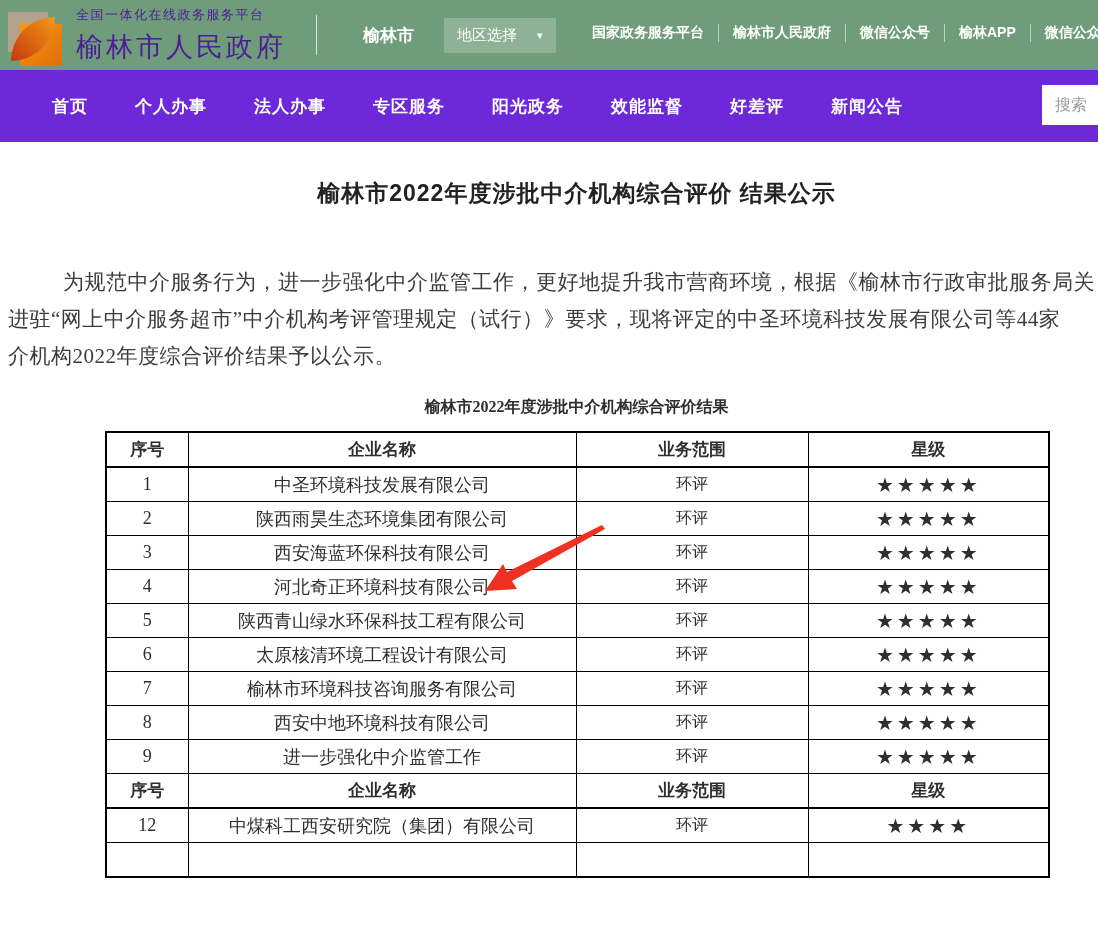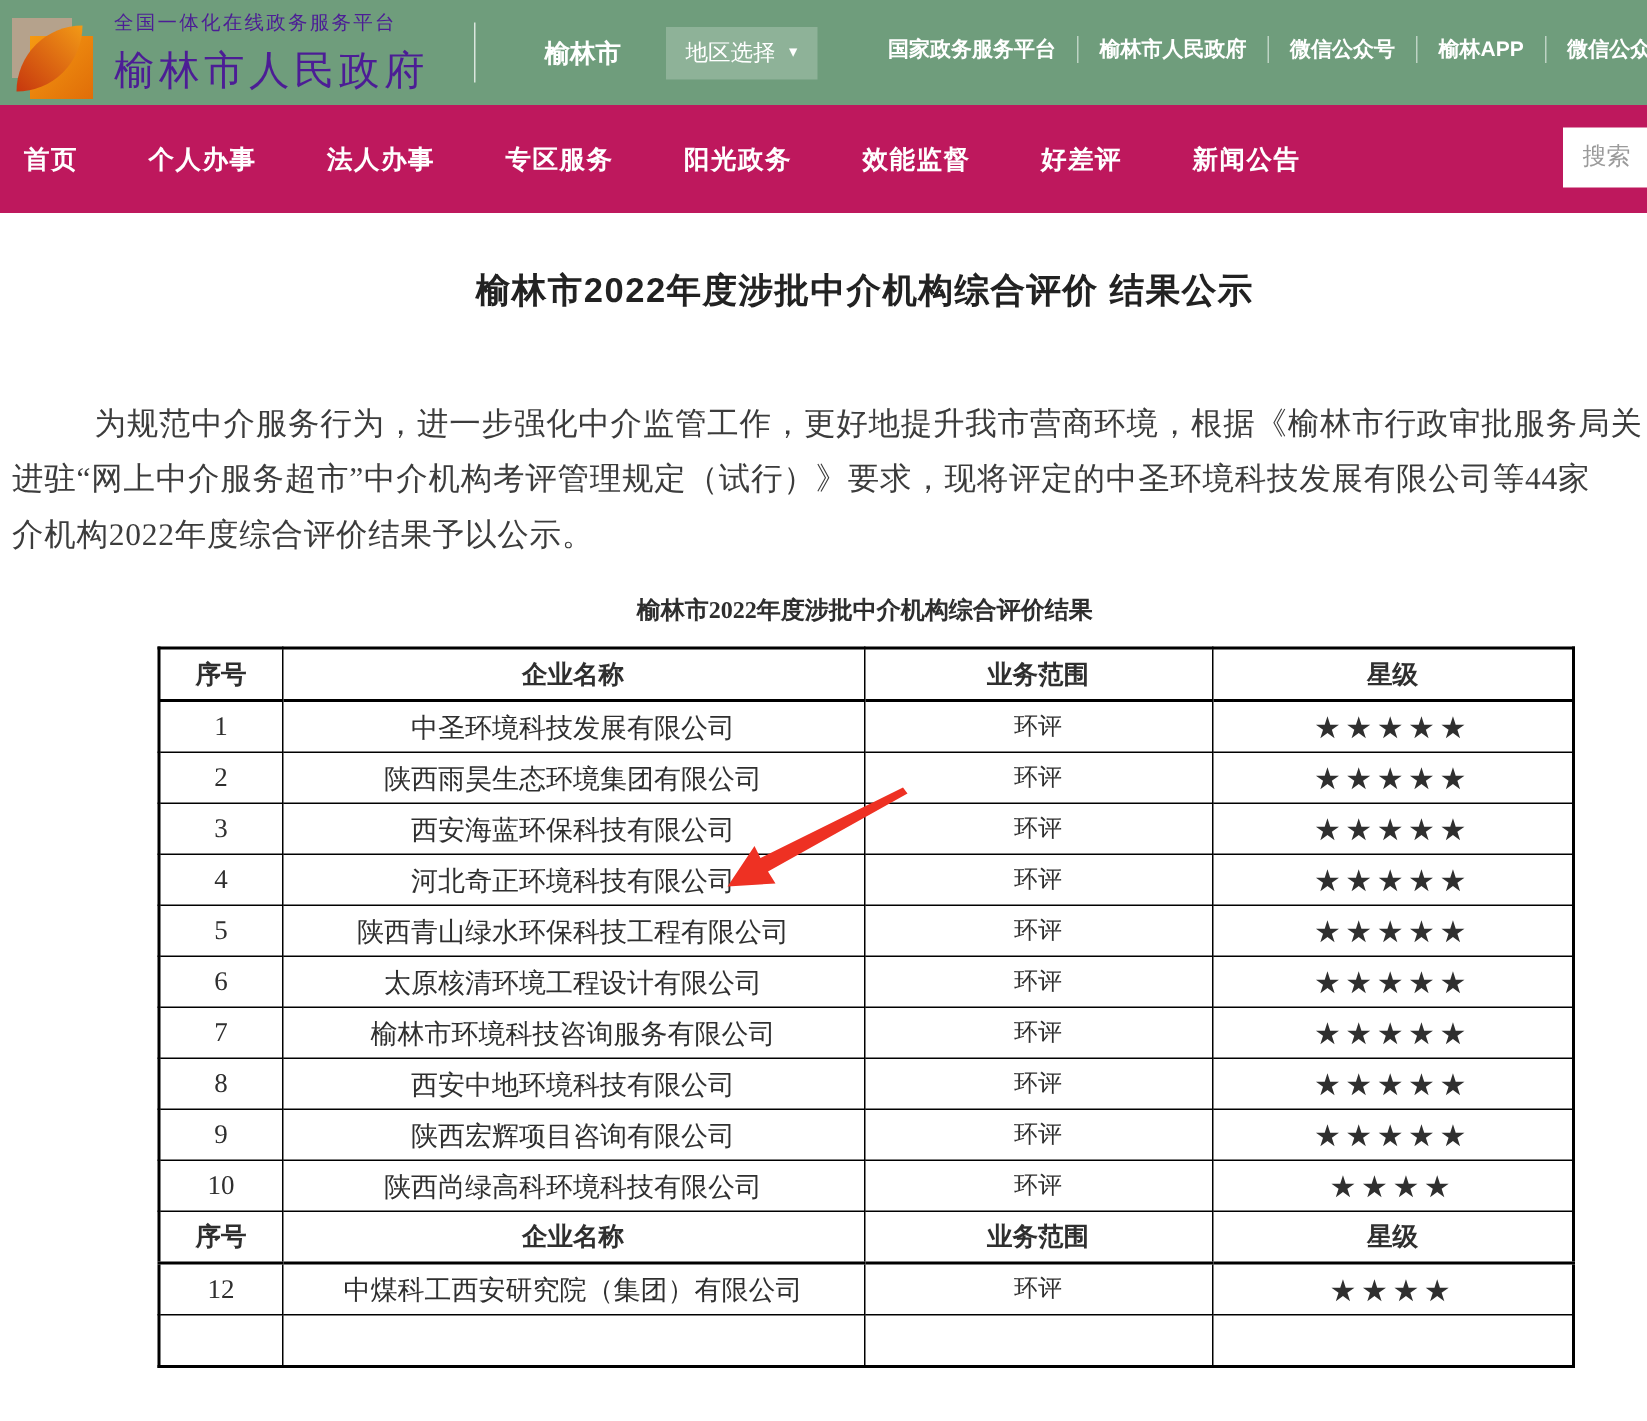--- a/index.html
+++ b/index.html
@@ -10,28 +10,28 @@
   .topbar{position:relative;height:70px;background:#6f9d7c;display:flex;align-items:center;overflow:hidden;}
   .logo{position:relative;width:54px;height:54px;margin:8px 0 0 8px;flex:0 0 auto;}
   .logo .sq-tan{position:absolute;left:0;top:0;width:40px;height:40px;background:#b5a28c;}
   .logo .sq-orange{position:absolute;right:0;bottom:0;width:42px;height:42px;background:linear-gradient(135deg,#f59a12,#e06d08);}
   .logo .leaf{position:absolute;left:3px;top:5px;width:44px;height:44px;border-radius:100% 0 100% 0;background:linear-gradient(225deg,#f29a16,#c7370e);}
   .brand{margin-left:14px;color:#4c1d95;}
   .brand-small{font-size:13px;letter-spacing:1.5px;margin-bottom:5px;}
   .brand-large{font-size:27px;letter-spacing:3px;}
   .v-divider{width:1px;height:40px;background:rgba(255,255,255,.75);margin:0 30px;}
   .city{font-size:17px;font-weight:bold;color:#fff;margin-left:16px;}
-  .region-btn{margin-left:30px;background:rgba(255,255,255,.22);color:#fff;font-size:15px;padding:8px 13px;display:flex;align-items:center;gap:9px;cursor:pointer;}
+  .region-btn{margin-left:30px;background:rgba(255,255,255,.22);color:#fff;font-size:15px;padding:8px 13px;display:flex;align-items:center;gap:20px;cursor:pointer;}
   .region-btn .caret{font-size:11px;line-height:1;}
   .top-links{position:absolute;left:578px;top:24px;display:flex;align-items:center;color:#fff;font-size:14px;font-weight:600;white-space:nowrap;}
   .top-links span.tl{padding:0 14px;cursor:pointer;}
   .top-links span.tl:not(:last-of-type){border-right:1px solid rgba(255,255,255,.55);}
 
   
-  .navbar{position:relative;height:72px;background:#be185d;display:flex;align-items:center;padding-left:16px;box-sizing:border-box;}
+  .navbar{position:relative;height:72px;background:#6d28d9;display:flex;align-items:center;padding-left:52px;box-sizing:border-box;}
   .navbar .nav-item{color:#fff;font-size:17px;font-weight:600;margin-right:47px;letter-spacing:1px;cursor:pointer;white-space:nowrap;}
   .search-box{position:absolute;left:1042px;top:15px;width:130px;height:40px;background:#fff;color:#9a9a9a;font-size:16px;line-height:40px;padding-left:13px;box-sizing:border-box;cursor:text;}
 
   
   .content{position:relative;}
   .center-wrap{width:1153px;}
   .article-title{text-align:center;margin-top:36px;font-size:23px;font-weight:bold;color:#222;letter-spacing:1px;}
   .paragraph{margin-top:55px;margin-left:8px;font-family:"Liberation Serif","DejaVu Serif",serif;font-size:21px;color:#3c3c3c;overflow:hidden;}
   .paragraph .para-line{white-space:nowrap;height:37px;line-height:37px;letter-spacing:0.5px;}
   .paragraph div.para-line:first-of-type{text-indent:55px;}
@@ -184,31 +184,25 @@
 
           <tr>
             <td class="cell-no">8</td>
             <td class="cell-name">西安中地环境科技有限公司</td>
             <td class="cell-scope">环评</td>
             <td class="cell-stars">★★★★★</td>
           </tr>
 
           <tr>
             <td class="cell-no">9</td>
-            <td class="cell-name">陕西宏辉项目咨询有限公司</td>
-            <td class="cell-scope">环评</td>
-            <td class="cell-stars">★★★★★</td>
-          </tr>
-
-          <tr>
-            <td class="cell-no">10</td>
-            <td class="cell-name">陕西尚绿高科环境科技有限公司</td>
-            <td class="cell-scope">环评</td>
-            <td class="cell-stars">★★★★</td>
-          </tr>
+            <td class="cell-name">进一步强化中介监管工作</td>
+            <td class="cell-scope">环评</td>
+            <td class="cell-stars">★★★★★</td>
+          </tr>
+
         </tbody>
       <tbody>
         <tr>
 
         <th>序号</th>
             <th>企业名称</th>
             <th>业务范围</th>
             <th>星级</th>
           </tr>
       </tbody>

